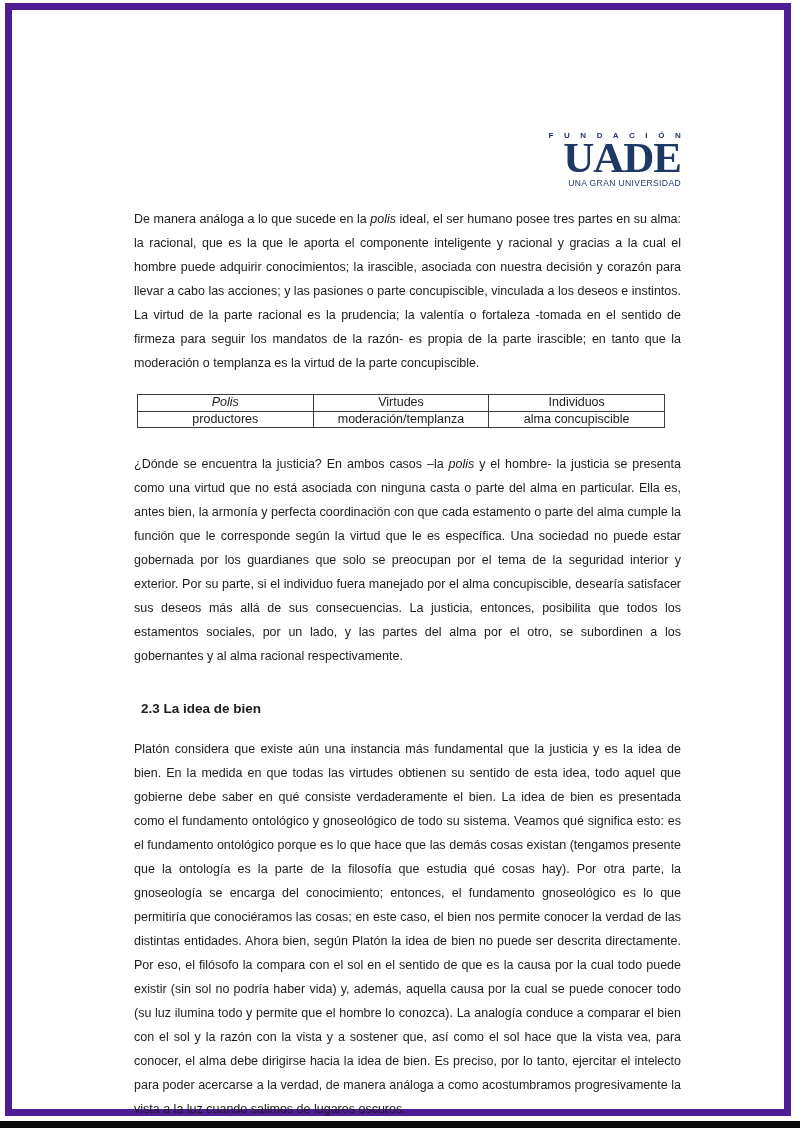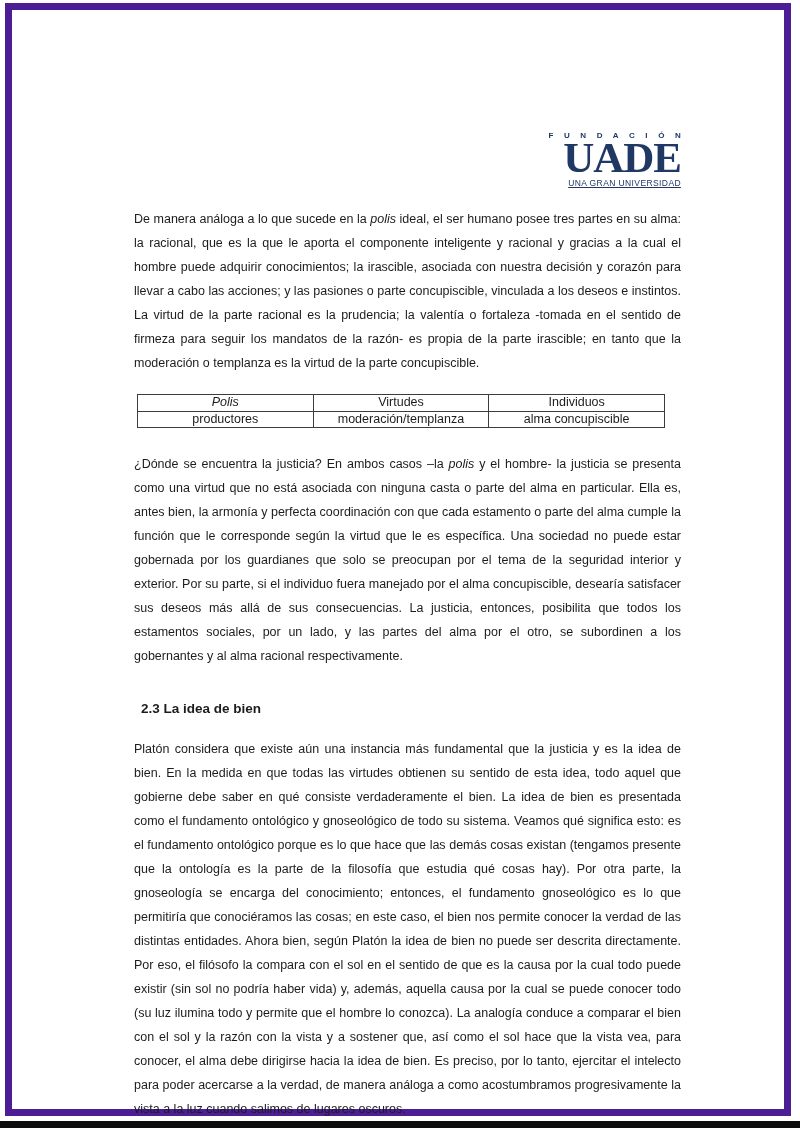--- a/index.html
+++ b/index.html
@@ -57,21 +57,20 @@
     font-size: 43px;
     font-weight: bold;
     letter-spacing: -1px;
     margin-top: -1px;
     line-height: 0.88;
   }
   .logo-bottom {
     font-size: 8.5px;
     letter-spacing: 0.4px;
     margin-top: 2px;
-    text-decoration: underline;
   }
   .para {
     margin: 0 0 19px 0;
     font-size: 12.5px;
     line-height: 24px;
     text-align: justify;
   }
   .para i { font-style: italic; }
   table.virtues {
     border-collapse: collapse;

